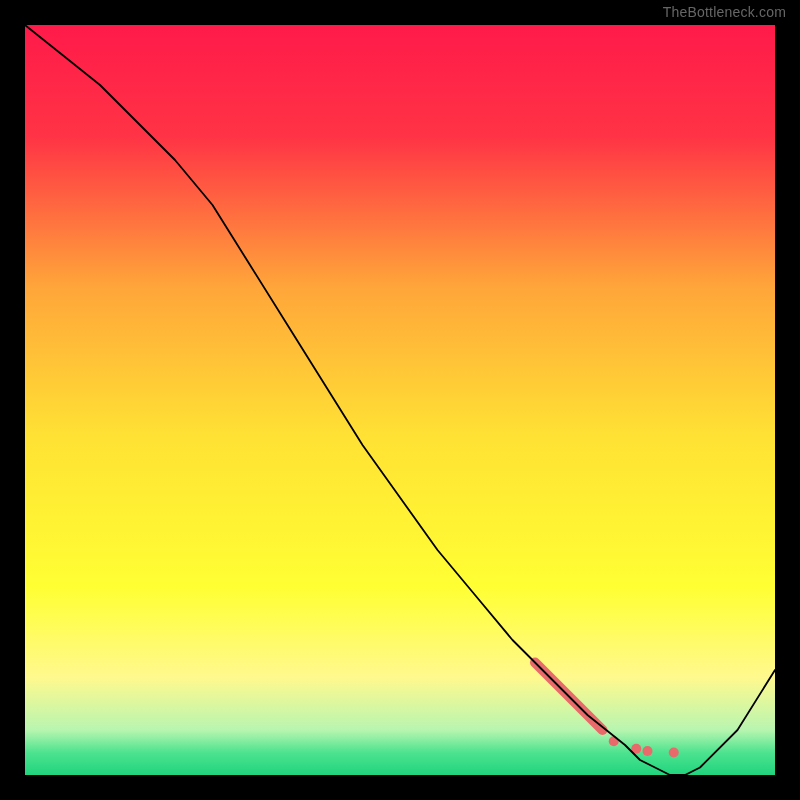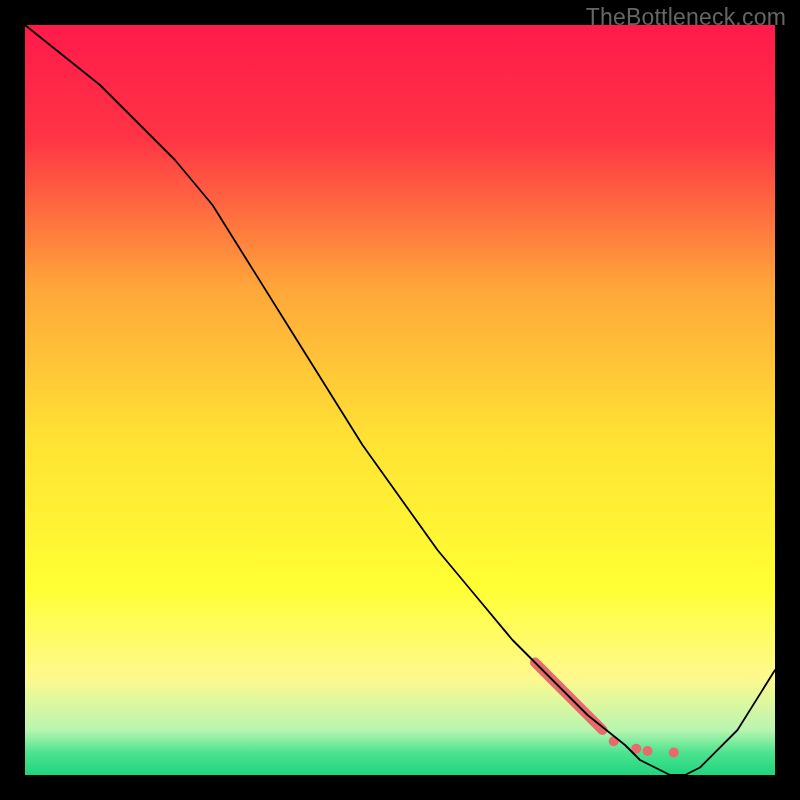--- a/index.html
+++ b/index.html
@@ -15,21 +15,21 @@
     position: relative;
     width: 800px;
     height: 800px;
     background: #000;
   }
   .attribution {
     position: absolute;
     top: 4px;
     right: 14px;
     color: #666666;
-    font-size: 23px;
+    font-size: 14px;
     font-weight: 500;
     letter-spacing: 0.2px;
   }
   .plot-area {
     position: absolute;
     left: 25px;
     top: 25px;
     width: 750px;
     height: 750px;
   }

